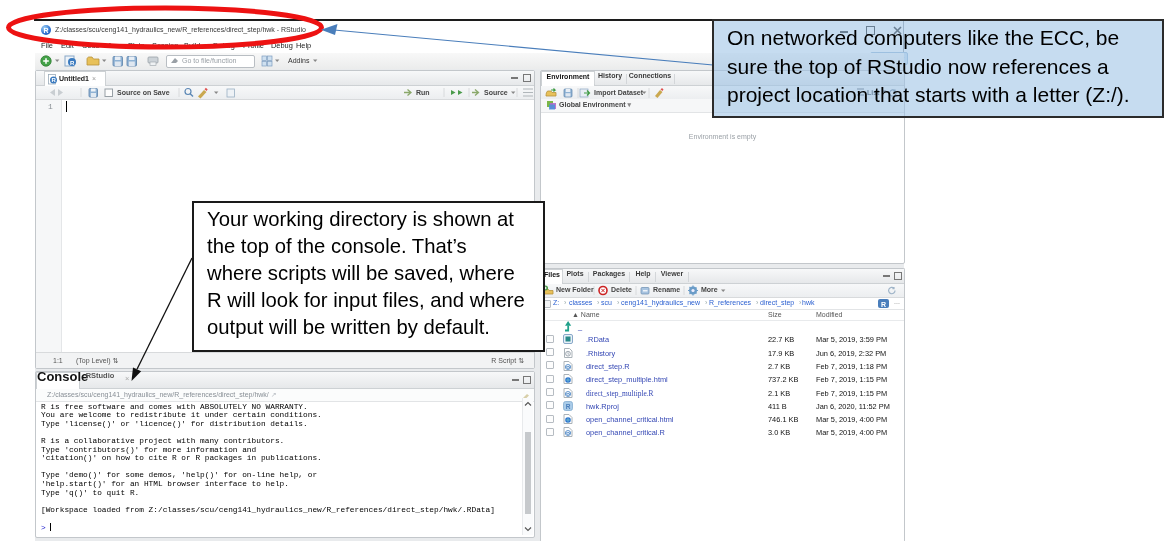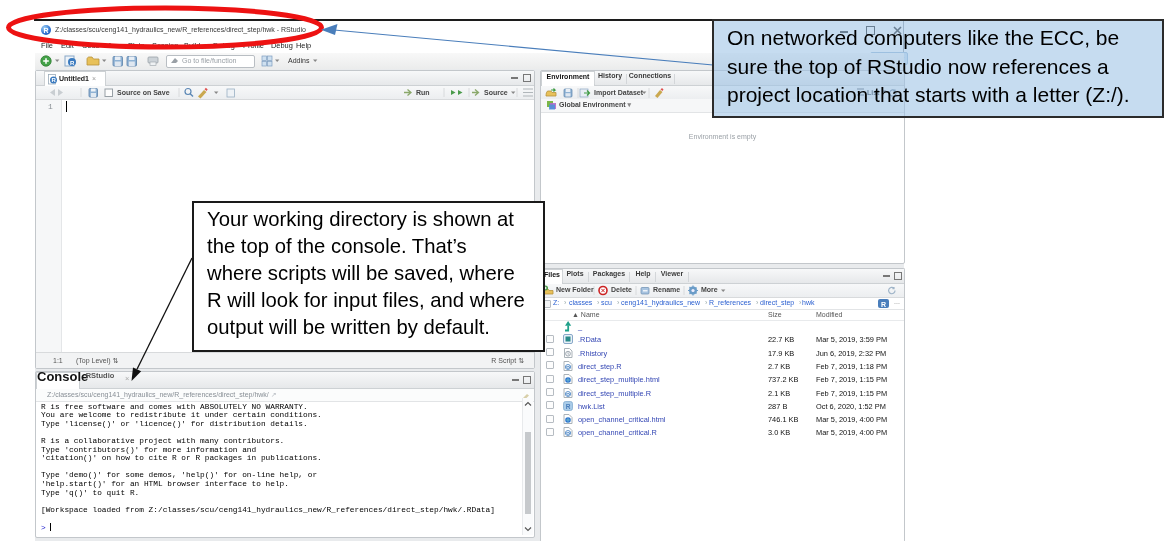--- a/index.html
+++ b/index.html
@@ -7,21 +7,21 @@
 .abs{position:absolute;}
 .pane{position:absolute;background:#fff;border:1px solid #c3c7cb;border-radius:2px;}
 .tabbar{position:absolute;left:0;right:0;top:0;height:14px;background:linear-gradient(#f7f8f9,#e6e8ea);border-bottom:1px solid #cdd1d4;}
 .tab{position:absolute;top:0;height:14px;font-size:7px;font-weight:bold;color:#3a3a3a;line-height:10px;text-align:center;}
 .tabsel{background:#fff;border-left:1px solid #cdd1d4;border-right:1px solid #cdd1d4;border-top:1px solid #cdd1d4;height:14px;color:#111;}
 .ptool{position:absolute;left:0;right:0;background:linear-gradient(#f7f8f9,#eceef0);border-bottom:1px solid #d8dadc;}
 svg{position:absolute;overflow:visible;}
 .crumb{color:#2a5fd0;}
 .csep{color:#9aa;padding:0 2px;}
 .frow{position:absolute;font-size:7.4px;color:#111;white-space:nowrap;}
-.fname{position:absolute;color:#3447b4;}
+.fname{position:absolute;color:#3447b4;margin-left:8px;}
 .cbx{position:absolute;width:6px;height:6px;border:1px solid #b6bcc2;border-radius:1px;background:#fdfdfd;}
 .mono{font-family:"Liberation Mono",monospace;}
 </style>
 </head>
 <body>
 
 <div class="abs" id="win" style="left:0;top:0;width:984px;height:541px;">
 
   <div class="abs" style="left:34px;top:19px;width:871px;height:2px;background:#1c1c1c;"></div>
 
@@ -353,33 +353,33 @@
         <div class="frow" style="left:227px;top:106.2px;">737.2 KB</div>
         <div class="frow" style="left:275px;top:106.2px;">Feb 7, 2019, 1:15 PM</div>
         <div class="cbx" style="left:5px;top:119px;"></div>
         <div class="abs" style="left:22px;top:118.5px;">
           <svg width="10" height="10">
             <path d="M1 .5h5l3 3v6H1z" fill="#fff" stroke="#aab2b8"></path>
             <circle cx="5" cy="6" r="2.8" fill="#3a7abf"></circle>
             <text x="3.2" y="8" font-size="5" fill="#fff" font-weight="bold" font-family="Liberation Sans">R</text>
           </svg>
         </div>
-        <div class="frow fname" style="left:37px;top:119.5px;">direct_step_multiple.R</div>
+        <div class="frow fname" style="left:37px;top:119.5px;font-family:Liberation Serif, serif;">direct_step_multiple.R</div>
         <div class="frow" style="left:227px;top:119.5px;">2.1 KB</div>
         <div class="frow" style="left:275px;top:119.5px;">Feb 7, 2019, 1:15 PM</div>
         <div class="cbx" style="left:5px;top:132.3px;"></div>
         <div class="abs" style="left:22px;top:131.8px;">
           <svg width="10" height="10">
             <rect x="0.5" y="0.5" width="9" height="9" rx="2" fill="#a9cbe8" stroke="#7aa6cc" stroke-width="0.7"></rect>
             <text x="2.8" y="7.8" font-size="6.5" fill="#4a7ebb" font-weight="bold" font-family="Liberation Sans">R</text>
           </svg>
         </div>
-        <div class="frow fname" style="left:37px;top:132.8px;">hwk.List</div>
-        <div class="frow" style="left:227px;top:132.8px;">287 B</div>
-        <div class="frow" style="left:275px;top:132.8px;">Oct 6, 2020, 1:52 PM</div>
+        <div class="frow fname" style="left:37px;top:132.8px;">hwk.Rproj</div>
+        <div class="frow" style="left:227px;top:132.8px;">411 B</div>
+        <div class="frow" style="left:275px;top:132.8px;">Jan 6, 2020, 11:52 PM</div>
         <div class="cbx" style="left:5px;top:145.60000000000002px;"></div>
         <div class="abs" style="left:22px;top:145.10000000000002px;">
           <svg width="10" height="10">
             <path d="M1 .5h5l3 3v6H1z" fill="#fff" stroke="#aab2b8"></path>
             <circle cx="5" cy="6" r="2.8" fill="#2a6fd0"></circle>
             <path d="M2.5 6h5M5 3.4v5.2" stroke="#9ec" stroke-width="0.5"></path>
           </svg>
         </div>
         <div class="frow fname" style="left:37px;top:146.10000000000002px;">open_channel_critical.html</div>
         <div class="frow" style="left:227px;top:146.10000000000002px;">746.1 KB</div>

